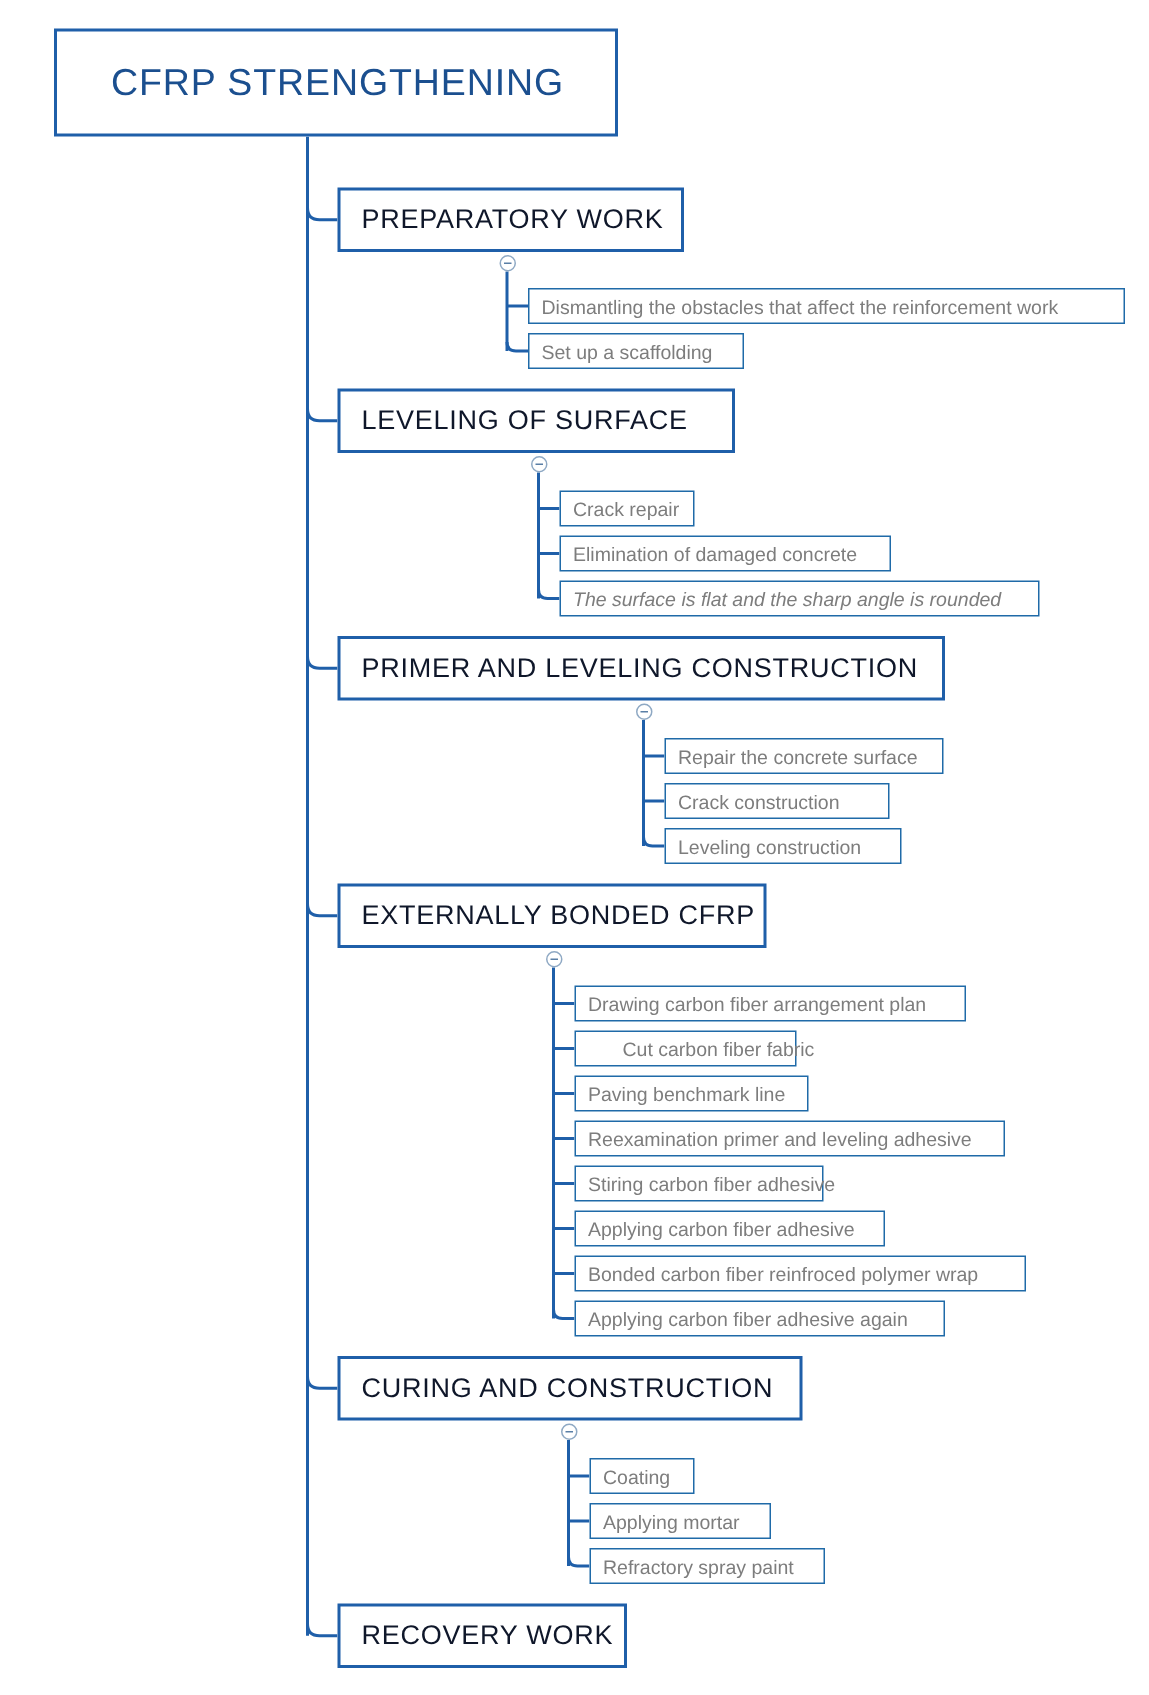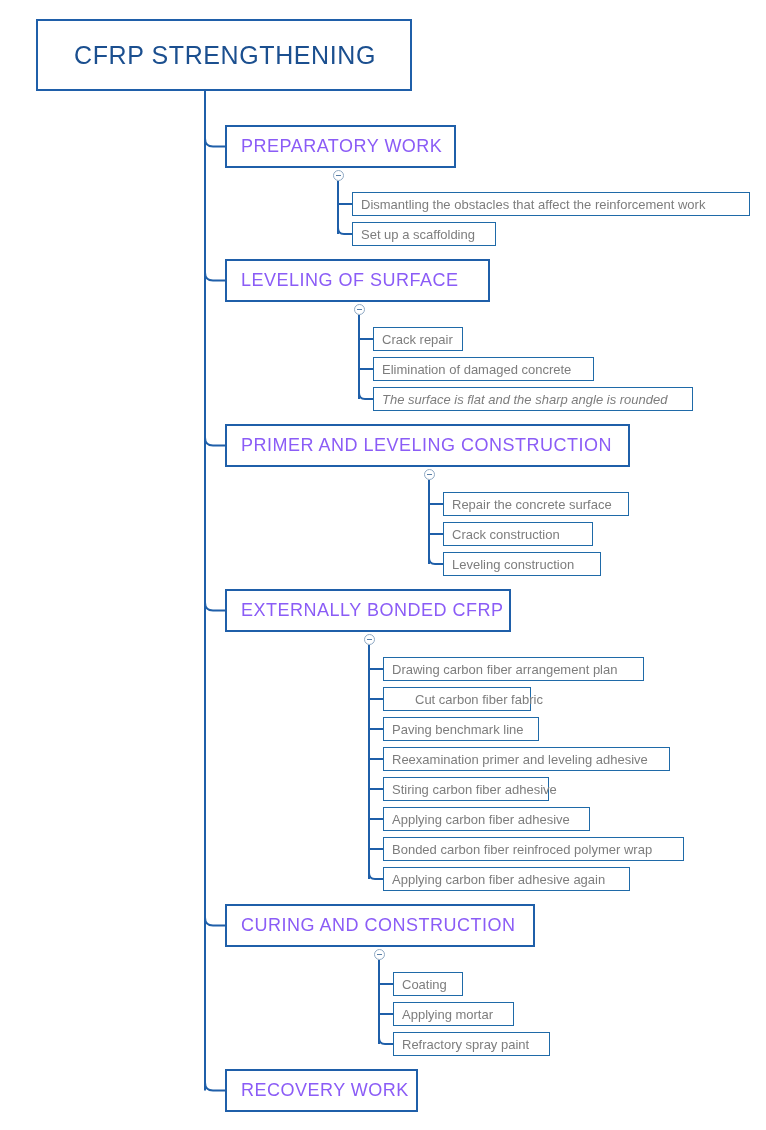--- a/index.html
+++ b/index.html
@@ -58,21 +58,21 @@
     border: 2px solid #1f5fa9;
     background: #ffffff;
     display: flex;
     align-items: center;
     padding-left: 14px;
     padding-right: 14px;
   }
   .branch-label {
     font-size: 18px;
     letter-spacing: 0.5px;
-    color: #8b5cf6;
+    color: #0f172a;
     white-space: nowrap;
     text-align: center;
   }
 
   
   .leaf-node {
     position: absolute;
     height: 24px;
     box-sizing: border-box;
     border: 1.6px solid #1f6aa8;

